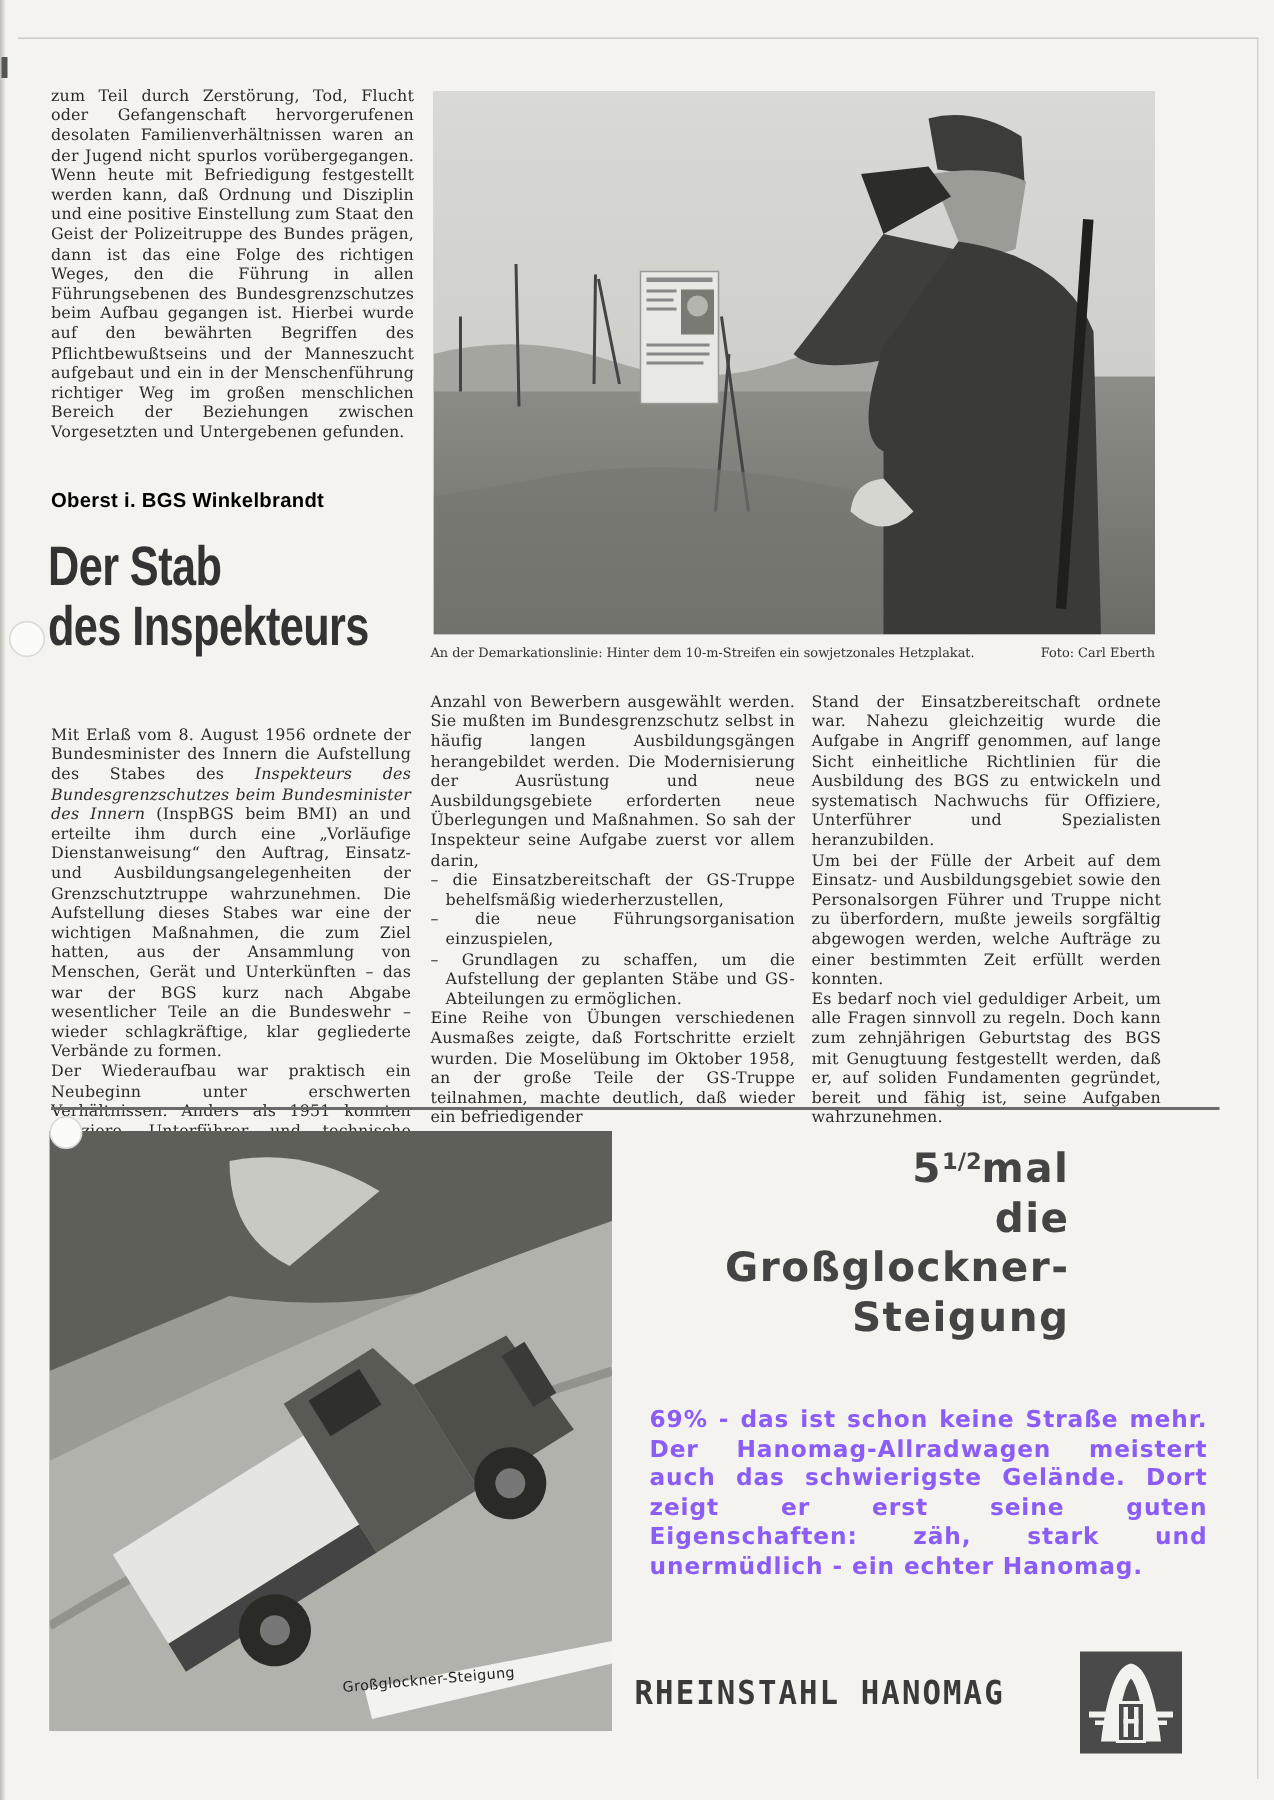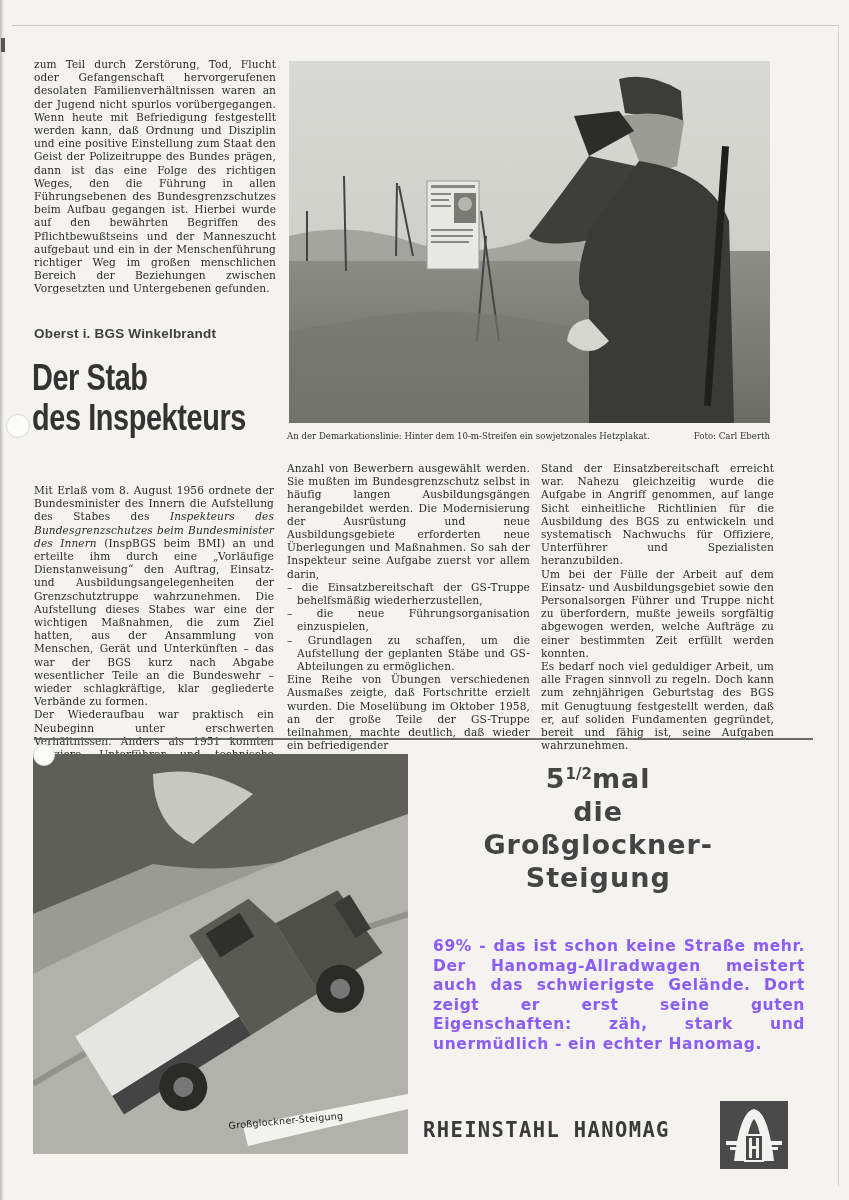--- a/index.html
+++ b/index.html
@@ -22,21 +22,21 @@
     position: absolute;
     font-size: 10.6px; line-height: 13.2px; text-align: justify;
     letter-spacing: 0.1px;
   }
   .col-text p { margin: 0; }
   .col-text i { font-style: italic; }
   .intro { left: 34px; top: 58px; width: 242px; }
   .author {
     position: absolute; left: 34px; top: 326px;
     font-family: "Liberation Sans", sans-serif; font-weight: bold;
-    font-size: 13.5px; color: #404040; letter-spacing: 0.2px;
+    font-size: 13.5px; color: #000000; letter-spacing: 0.2px;
   }
   .headline {
     position: absolute; left: 32px; top: 358px; width: 250px;
     font-family: "Liberation Sans", sans-serif; font-weight: bold;
     font-size: 37px; line-height: 40px; color: #333;
     transform: scaleX(0.78); transform-origin: left top;
     letter-spacing: -0.5px;
   }
   .headline div { white-space: nowrap; }
   .punch-hole {
@@ -63,21 +63,21 @@
   .photo2 {
     position: absolute; left: 33px; top: 754px; width: 375px; height: 400px;
     overflow: hidden; background: #9a9a94;
   }
   .ad-strip {
     position: absolute; left: 228px; top: 1120px; width: 150px; height: 16px;
     transform: rotate(-5deg); transform-origin: left top;
     font-family: "DejaVu Sans", sans-serif; font-size: 9.5px; color: #222; letter-spacing: 0.3px;
   }
   .ad-headline {
-    position: absolute; right: 136px; top: 758px; text-align: center;
+    position: absolute; right: 136px; top: 758px; text-align: right;
     font-family: "DejaVu Sans", sans-serif; font-weight: bold;
     font-size: 27px; line-height: 33px; color: #444; letter-spacing: 1px;
   }
   .ad-headline sup { font-size: 15px; vertical-align: 9px; letter-spacing: 0; }
   .ad-body {
     position: absolute; left: 433px; top: 937px; width: 372px;
     font-family: "DejaVu Sans", sans-serif; font-weight: bold;
     font-size: 15.5px; line-height: 19.6px; color: #8b5cf6; text-align: justify;
     letter-spacing: 0.6px;
   }
@@ -168,21 +168,21 @@
 
 <div class="col-text c2">
   <p>Anzahl von Bewerbern ausgewählt werden. Sie mußten im Bundesgrenzschutz selbst in häufig langen Ausbildungsgängen herangebildet werden. Die Modernisierung der Ausrüstung und neue Ausbildungsgebiete erforderten neue Überlegungen und Maßnahmen. So sah der Inspekteur seine Aufgabe zuerst vor allem darin,</p>
   <p class="dash">– die Einsatzbereitschaft der GS-Truppe behelfsmäßig wiederherzustellen,</p>
   <p class="dash">– die neue Führungsorganisation einzuspielen,</p>
   <p class="dash">– Grundlagen zu schaffen, um die Aufstellung der geplanten Stäbe und GS-Abteilungen zu ermöglichen.</p>
   <p>Eine Reihe von Übungen verschiedenen Ausmaßes zeigte, daß Fortschritte erzielt wurden. Die Moselübung im Oktober 1958, an der große Teile der GS-Truppe teilnahmen, machte deutlich, daß wieder ein befriedigender</p>
 </div>
 
 <div class="col-text c3">
-  <p>Stand der Einsatzbereitschaft erreicht war. Nahezu gleichzeitig wurde die Aufgabe in Angriff genommen, auf lange Sicht einheitliche Richtlinien für die Ausbildung des BGS zu entwickeln und systematisch Nachwuchs für Offiziere, Unterführer und Spezialisten heranzubilden.</p>
+  <p>Stand der Einsatzbereitschaft ordnete war. Nahezu gleichzeitig wurde die Aufgabe in Angriff genommen, auf lange Sicht einheitliche Richtlinien für die Ausbildung des BGS zu entwickeln und systematisch Nachwuchs für Offiziere, Unterführer und Spezialisten heranzubilden.</p>
   <p>Um bei der Fülle der Arbeit auf dem Einsatz- und Ausbildungsgebiet sowie den Personalsorgen Führer und Truppe nicht zu überfordern, mußte jeweils sorgfältig abgewogen werden, welche Aufträge zu einer bestimmten Zeit erfüllt werden konnten.</p>
   <p>Es bedarf noch viel geduldiger Arbeit, um alle Fragen sinnvoll zu regeln. Doch kann zum zehnjährigen Geburtstag des BGS mit Genugtuung festgestellt werden, daß er, auf soliden Fundamenten gegründet, bereit und fähig ist, seine Aufgaben wahrzunehmen.</p>
 </div>
 
 <div class="rule"></div>
 
 <div class="photo2">
   <svg width="375" height="400" viewBox="0 0 375 400">
     <rect width="375" height="400" fill="#9b9b95"></rect>
     <path d="M0 0 L375 0 L375 60 Q250 130 120 110 L0 160 Z" fill="#5f5f5a"></path>

